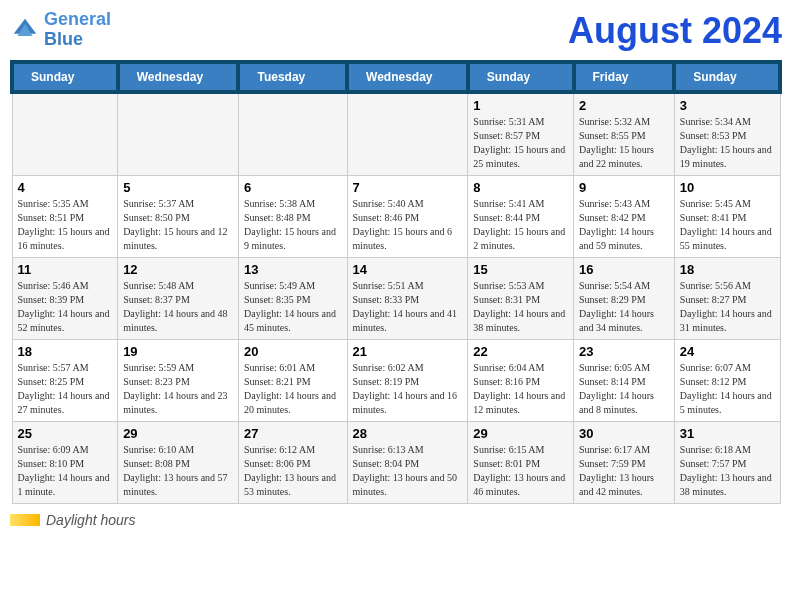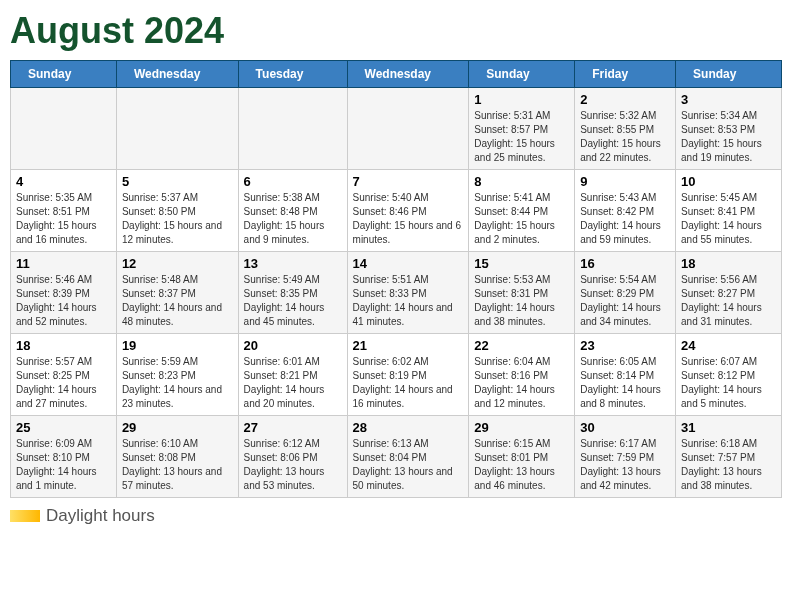--- a/index.html
+++ b/index.html
@@ -33,39 +33,39 @@
     .logo-icon {
       width: 30px;
       height: 30px;
     }
     .title-area {
       text-align: right;
     }
     .main-title {
       font-size: 36px;
       font-weight: bold;
-      color: #14532d;
+      color: #1d4ed8;
     }
     .subtitle {
       font-size: 16px;
       color: #555;
     }
     table {
       width: 100%;
       border-collapse: collapse;
       font-size: 10.5px;
     }
     thead tr th {
       background-color: #3a7fc1;
       color: #fff;
       text-align: left;
       padding: 6px 17px;
       font-size: 12px;
       font-weight: bold;
-      border: 1px solid #0c4a6e;
+      border: 4px solid #0c4a6e;
     }
     tbody tr td {
       border: 1px solid #ccc;
       padding: 4px 5px;
       vertical-align: top;
       min-height: 70px;
       height: 80px;
     }
     tbody tr:nth-child(odd) td {
       background-color: #f5f5f5;
@@ -75,29 +75,40 @@
     }
     .cell-day {
       font-weight: bold;
       font-size: 13px;
       margin-bottom: 2px;
     }
     .cell-info {
       color: #333;
       line-height: 1.4;
       font-size: 10px;
+      font-family: Liberation Serif, serif;
     }
     .empty-cell {
       background-color: inherit;
     }
   </style>
 </head>
 <body>
 
 <div class="header-area">
+  <div class="logo">
+    <svg class="logo-icon" viewBox="0 0 40 40">
+      <polygon points="20,5 35,25 5,25" fill="#3a7fc1"></polygon>
+      <polygon points="20,12 30,28 10,28" fill="#5a9fd4"></polygon>
+    </svg>
+    <div class="logo-text">
+      <div><span>General</span></div>
+      <div><span style="color:#3a7fc1">Blue</span></div>
+    </div>
+  </div>
   <div class="title-area">
     <div class="main-title">August 2024</div>
   </div>
 </div>
 
 <table>
   <thead>
     <tr>
     <th>Sunday</th>
         <th>Wednesday</th>
@@ -243,16 +254,16 @@
           <div class="cell-info">Sunrise: 6:17 AM<br>Sunset: 7:59 PM<br>Daylight: 13 hours and 42 minutes.</div>
         </td>
         <td>
           <div class="cell-day">31</div>
           <div class="cell-info">Sunrise: 6:18 AM<br>Sunset: 7:57 PM<br>Daylight: 13 hours and 38 minutes.</div>
         </td>
       </tr>
     </tbody>
 </table>
 
-<div style="margin-top:8px; font-size:17px; color:#555; display:flex; align-items:center; gap:6px;">
+<div style="margin-top:8px; font-size:14px; color:#555; display:flex; align-items:center; gap:6px;font-style:italic;">
   <div style="width:30px; height:12px; background: linear-gradient(to right, #ffe066, #ffb700);"></div>
   <span>Daylight hours</span>
 </div>
 
 </body></html>

